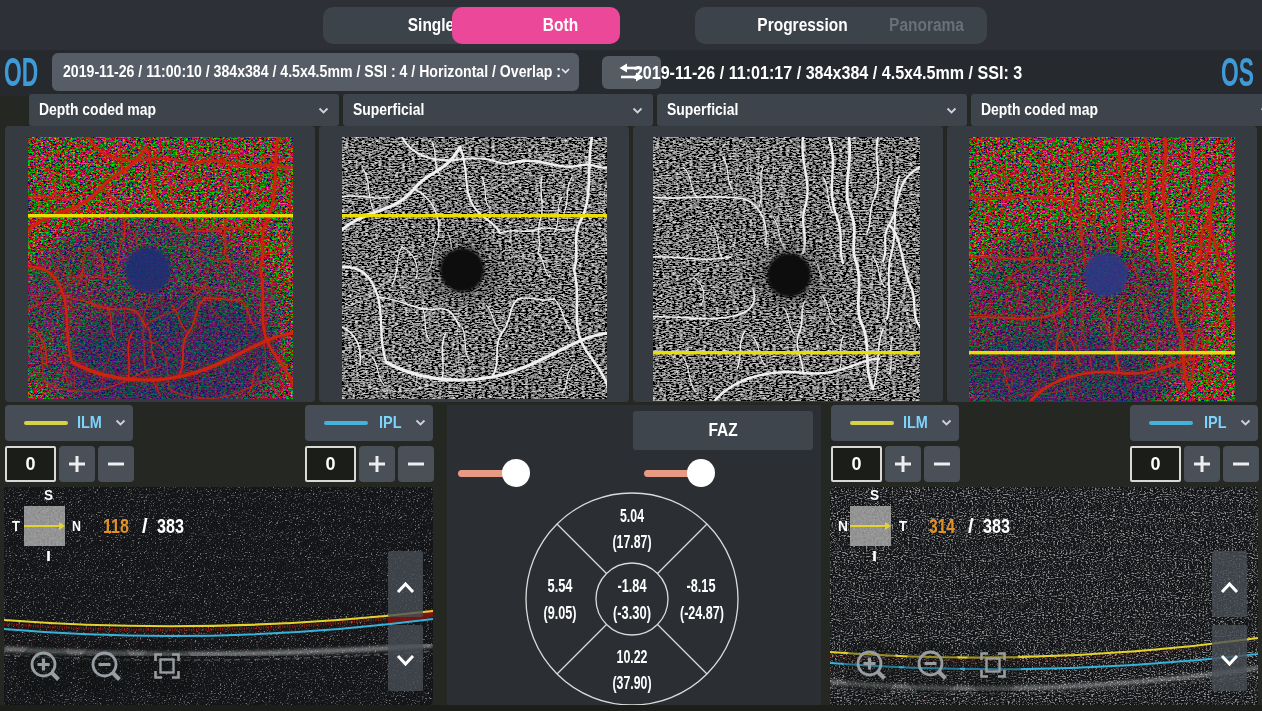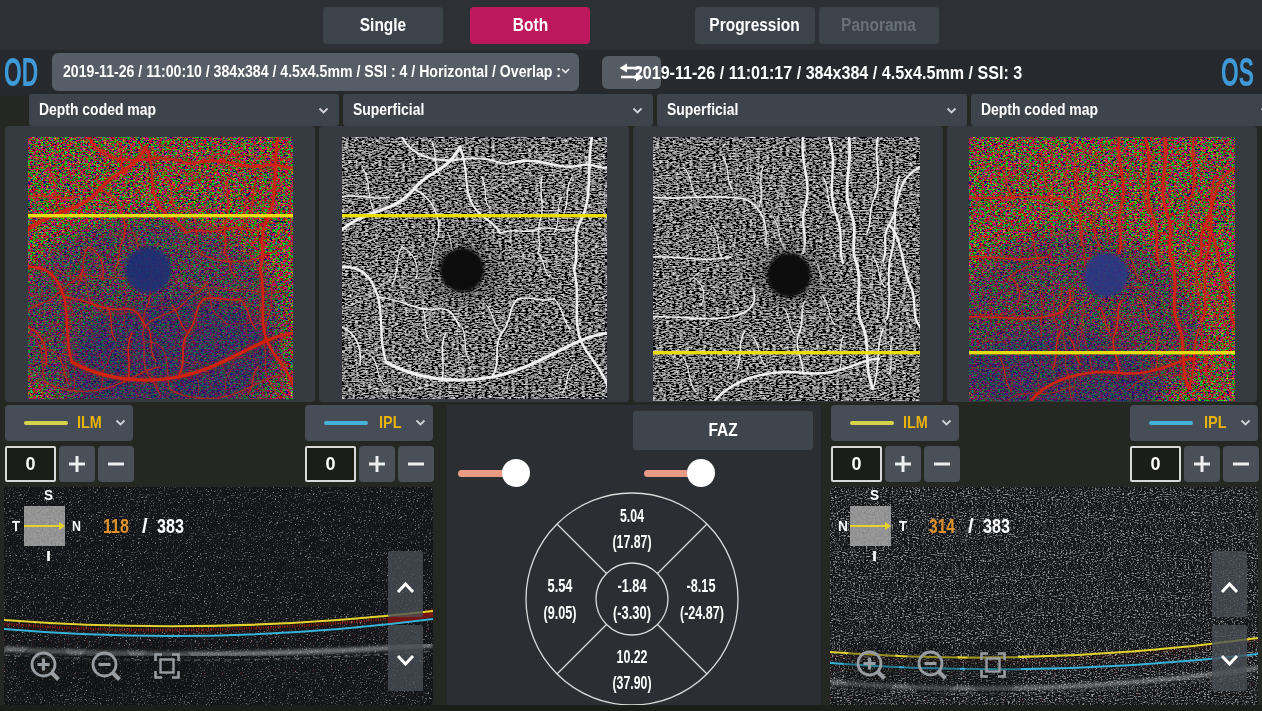--- a/index.html
+++ b/index.html
@@ -1,41 +1,41 @@
 <!DOCTYPE html>
 <html><head>
 <meta charset="utf-8">
 <style>
 html,body{margin:0;padding:0;}
 body{font-family:"Liberation Sans",sans-serif;font-weight:bold;background:#25281f;}
 #app{position:relative;width:1262px;height:711px;overflow:hidden;background:#252822;}
 .abs{position:absolute;}
 .topbar{left:0;top:0;width:1262px;height:50px;background:#2d3037;}
-.tab{top:7px;width:120px;height:37px;line-height:37px;text-align:center;color:#fff;font-size:18px;background:#3d434b;border-radius:4px;}
+.tab{top:7px;width:120px;height:37px;line-height:37px;text-align:center;color:#fff;font-size:18px;background:#3d434b;border-radius:10px;padding-left:48px;}
 .row2{left:0;top:50px;width:1262px;height:46px;background:#26292e;}
 .sel2{background:#575d66;border-radius:6px;color:#fff;font-size:17px;}
 .sel3{background:#3e444c;border-radius:3px;color:#fff;font-size:17px;height:32px;line-height:32px;top:94px;width:310px;margin-left:24px;}
 .sel3 span.lab{position:absolute;left:10px;transform:scaleX(0.82);transform-origin:0 50%;display:inline-block;white-space:nowrap;}
 .chev{position:absolute;right:10px;top:0;font-size:12px;color:#cfd3d8;line-height:0;}
 .card{top:126px;width:310px;height:276px;background:#363b41;border-radius:4px;}
-.ilmsel{top:405px;width:128px;height:36px;background:#474d56;border-radius:4px;color:#eab308;font-size:17px;line-height:36px;}
+.ilmsel{top:405px;width:128px;height:36px;background:#474d56;border-radius:4px;color:#7dd3fc;font-size:17px;line-height:36px;}
 .numin{top:446px;width:47px;height:32px;background:#1b1d18;border:2px solid #d9d9d9;border-radius:2px;color:#fff;font-size:18px;line-height:32px;text-align:center;}
 .pmbtn{top:446px;width:36px;height:36px;background:#4a5058;border-radius:4px;color:#e8eaec;text-align:center;}
 .bigbtn{top:411px;height:39px;background:#3f454d;border-radius:3px;color:#fff;font-size:18px;line-height:39px;text-align:center;}
 .bscan{top:487px;height:218px;background:#15171a;border-radius:3px;overflow:hidden;}
 .cx{display:inline-block;transform:scaleX(0.83);transform-origin:0 50%;white-space:nowrap;}
 .cxc{display:inline-block;transform:scaleX(0.86);transform-origin:50% 50%;white-space:nowrap;}
 </style>
 </head>
 <body>
 <div id="app">
 
   <div class="abs topbar"></div>
   <div class="abs tab" style="left:323px;"><span class="cxc">Single</span></div>
-  <div class="abs tab" style="left:470px;background:#be185d;"><span class="cxc">Both</span></div>
+  <div class="abs tab" style="left:452px;background:#ec4899;"><span class="cxc">Both</span></div>
   <div class="abs tab" style="left:819px;color:#687078;"><span class="cxc">Panorama</span></div>
   <div class="abs tab" style="left:695px;"><span class="cxc">Progression</span></div>
 
   <div class="abs row2"></div>
   <div class="abs" style="left:4px;top:50px;height:46px;line-height:44px;font-size:40px;color:#3f9ad8;text-align:right;"><span style="display:inline-block;transform:scaleX(0.57);transform-origin:0 50%;">OD</span></div>
   <div class="abs sel2" style="left:52px;top:53px;width:527px;height:38px;line-height:38px;">
     <span class="cx" style="position:absolute;left:11px;top:0;">2019-11-26 / 11:00:10 / 384x384 / 4.5x4.5mm / SSI : 4 / Horizontal / Overlap :</span>
     <span style="position:absolute;right:9px;top:15px;line-height:0;"><svg width="9" height="6" viewBox="0 0 9 6">
           <path d="M1 1 L4.5 4.5 L8 1" stroke="#e8eaec" stroke-width="1.6" fill="none"></path>
         </svg></span>

